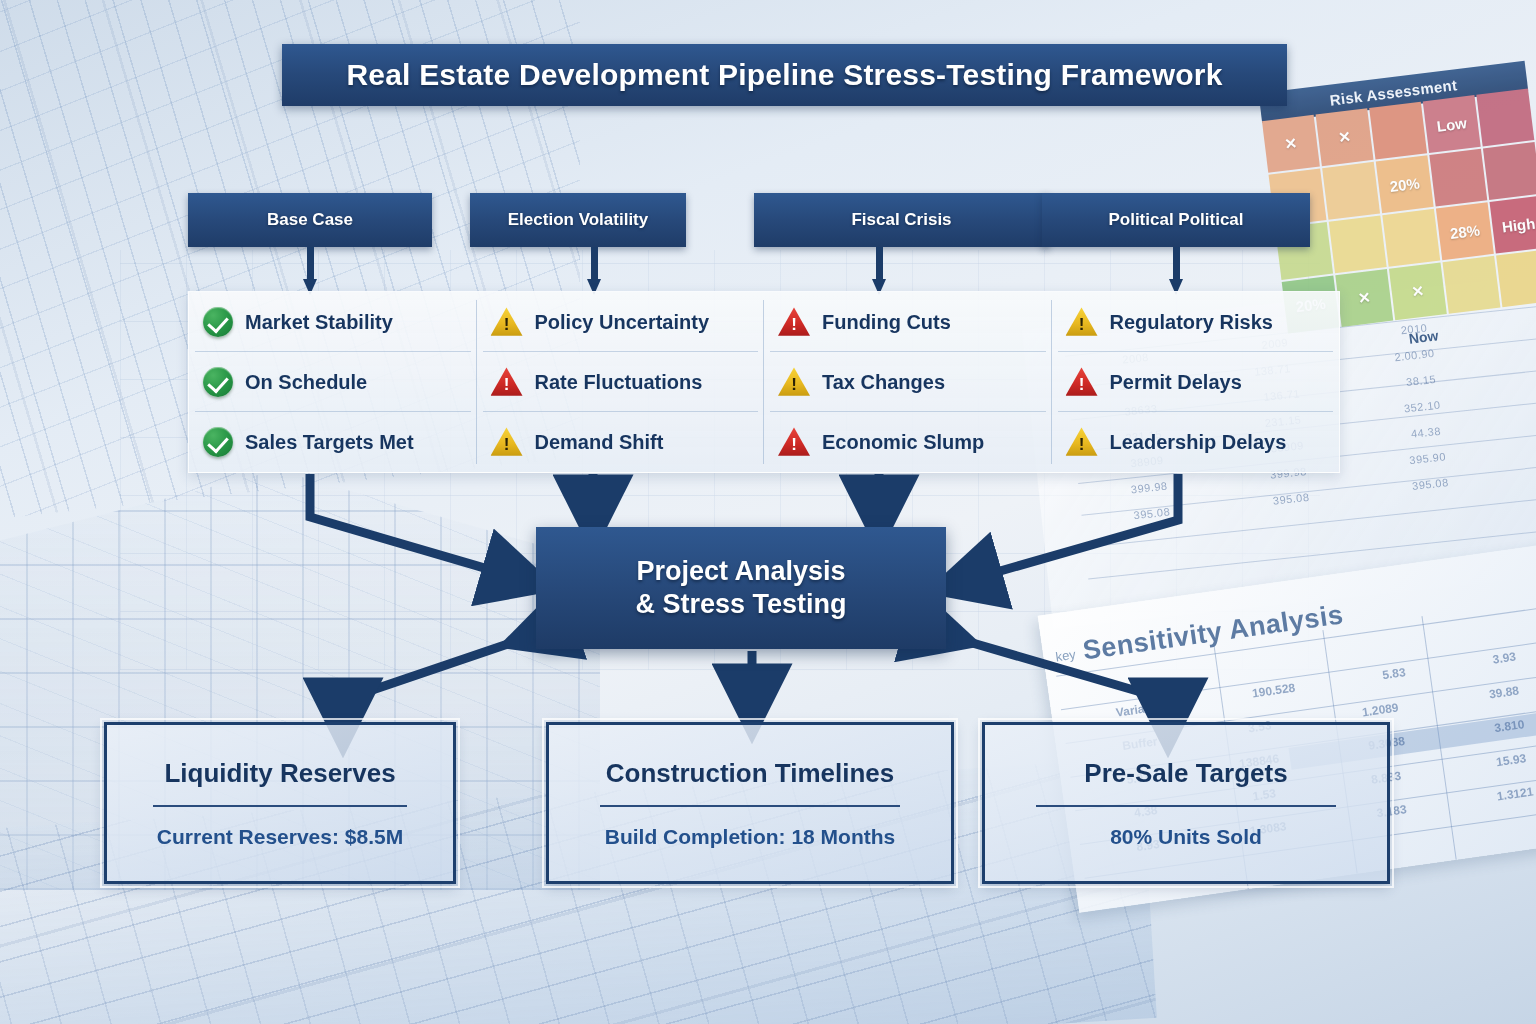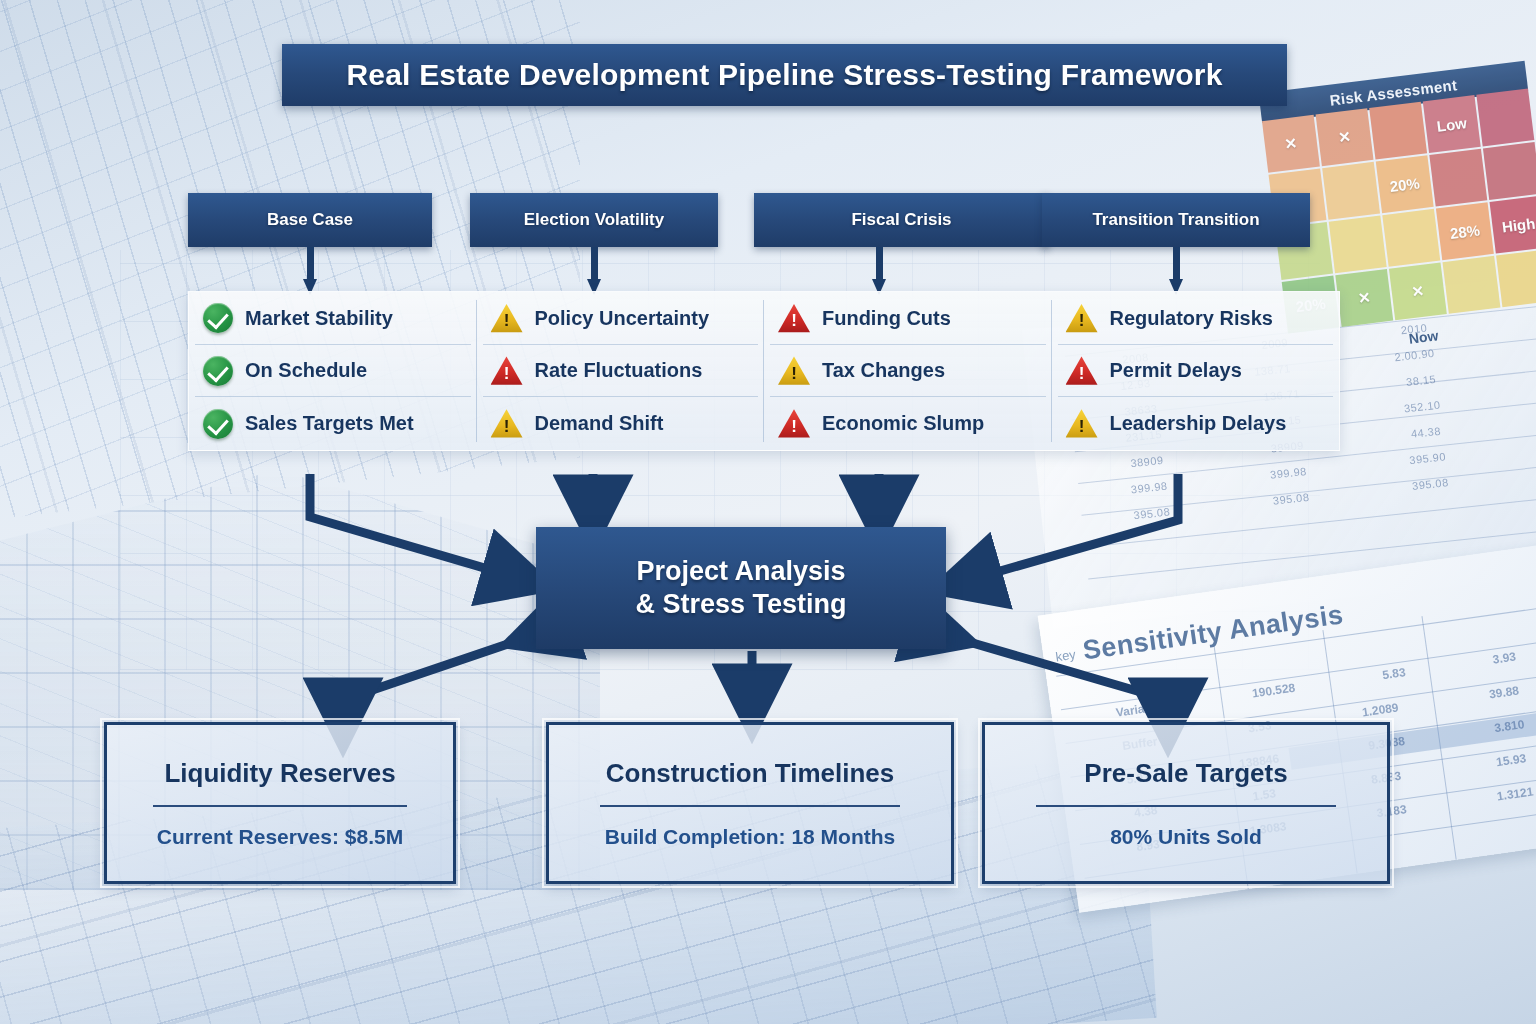--- a/index.html
+++ b/index.html
@@ -163,21 +163,21 @@
     background: linear-gradient(180deg, #2f5890 0%, #27497a 50%, #1f3c68 100%);
     box-shadow: 0 3px 7px rgba(20,45,80,.38);
     display: flex; align-items: center; justify-content: center;
   }
   .scn-head span {
     color: #ffffff; font-size: 17px; font-weight: bold;
     text-shadow: 0 1px 3px rgba(10,25,50,.55);
     white-space: nowrap;
   }
   .scn-h0 { left: 188px;  width: 244px; }
-  .scn-h1 { left: 470px;  width: 248px; }
+  .scn-h1 { left: 470px;  width: 216px; }
   .scn-h2 { left: 754px;  width: 295px; }
   .scn-h3 { left: 1042px; width: 268px; }
 
   
   .head-arrow {
     position: absolute; top: 247px; width: 14px; height: 48px;
   }
   .head-arrow .shaft {
     position: absolute; left: 4px; top: 0; width: 7px; height: 34px;
     background: #1b3c69;
@@ -185,21 +185,21 @@
   .head-arrow .tip {
     position: absolute; left: 0; top: 32px;
     width: 0; height: 0;
     border-left: 7px solid transparent;
     border-right: 7px solid transparent;
     border-top: 16px solid #1b3c69;
   }
 
   
   .items-panel {
-    position: absolute; left: 188px; top: 291px; width: 1152px; height: 160px;
+    position: absolute; left: 188px; top: 291px; width: 1152px; height: 182px;
     background: linear-gradient(180deg, rgba(248,250,252,.92), rgba(231,238,246,.88));
     border: 1px solid rgba(255,255,255,.75);
     box-shadow: 0 4px 12px rgba(40,70,110,.16);
     display: grid;
     grid-template-columns: repeat(4, 1fr);
   }
   .items-col {
     position: relative;
     display: grid; grid-template-rows: repeat(3, 1fr);
   }
@@ -436,21 +436,21 @@
   <div class="scn-head scn-h0">
     <span>Base Case</span>
   </div>
   <div class="scn-head scn-h1">
     <span>Election Volatility</span>
   </div>
   <div class="scn-head scn-h2">
     <span>Fiscal Crisis</span>
   </div>
   <div class="scn-head scn-h3">
-    <span>Transition Transition</span>
+    <span>Political Political</span>
   </div>
 
   <div class="head-arrow" style="left:303px">
     <div class="shaft"></div>
       <div class="tip"></div>
     </div>
   <div class="head-arrow" style="left:587px">
     <div class="shaft"></div>
       <div class="tip"></div>
     </div>

